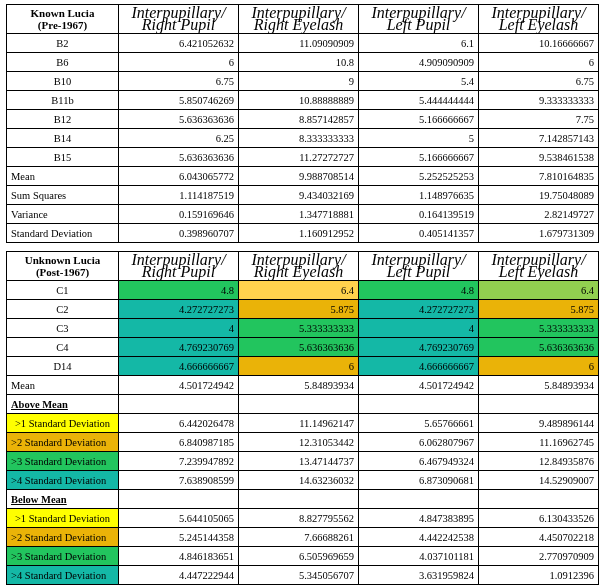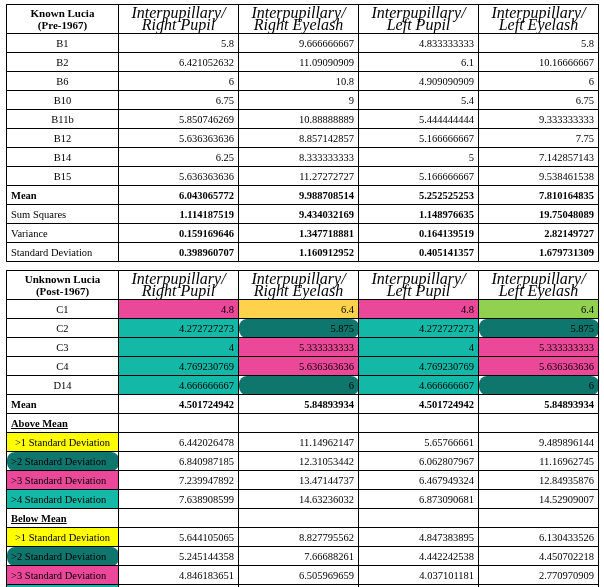--- a/index.html
+++ b/index.html
@@ -48,35 +48,35 @@
     padding: 2px 2px;
   }
   .hdr-sub {
     text-align: center;
     font-style: italic;
     font-size: 16px;
     line-height: 12px;
     padding: 2px 2px;
   }
   .bold {
-    font-weight: bold;
+    font-weight: normal;
     margin-left: 20px;
   }
   .sect-label {
     text-align: left;
     font-weight: bold;
     text-decoration: underline;
     margin-left: 40px;
   }
   .rowlabel-left {
     text-align: left;
   }
   .c-yellow { background: #ffff00; text-align: center; }
-  .c-orange { background: #0f766e; border-radius: 8px; }
-  .c-red    { background: #ec4899; }
+  .c-orange { background: #eab308; }
+  .c-red    { background: #22c55e; }
   .c-deepred{ background: #14b8a6; }
   .c-green  { background: #92d050; }
   .c-amber  { background: #ffd24d; }
   col.c0 { width: 112px; }
   col.c1 { width: 120px; }
   col.c2 { width: 120px; }
   col.c3 { width: 120px; }
   col.c4 { width: 120px; }
 </style>
 </head>
@@ -110,27 +110,20 @@
           <span>Interpupillary/</span><br>
           <span>Left Pupil</span>
         </td>
         <td class="hdr-sub">
           <span>Interpupillary/</span><br>
           <span>Left Eyelash</span>
         </td>
       </tr>
 
       <tr>
-        <td class="lbl">B1</td>
-        <td>5.8</td>
-        <td>9.666666667</td>
-        <td>4.833333333</td>
-        <td>5.8</td>
-      </tr>
-      <tr>
         <td class="lbl">B2</td>
         <td>6.421052632</td>
         <td>11.09090909</td>
         <td>6.1</td>
         <td>10.16666667</td>
       </tr>
       <tr>
         <td class="lbl">B6</td>
         <td>6</td>
         <td>10.8</td>

